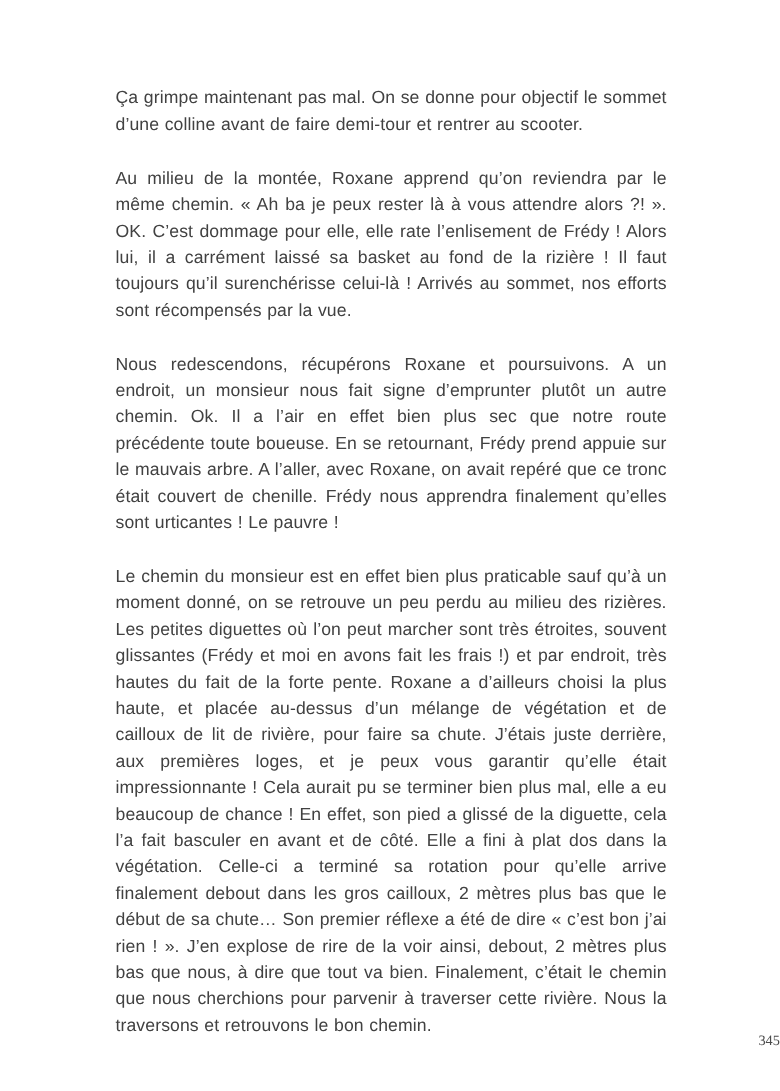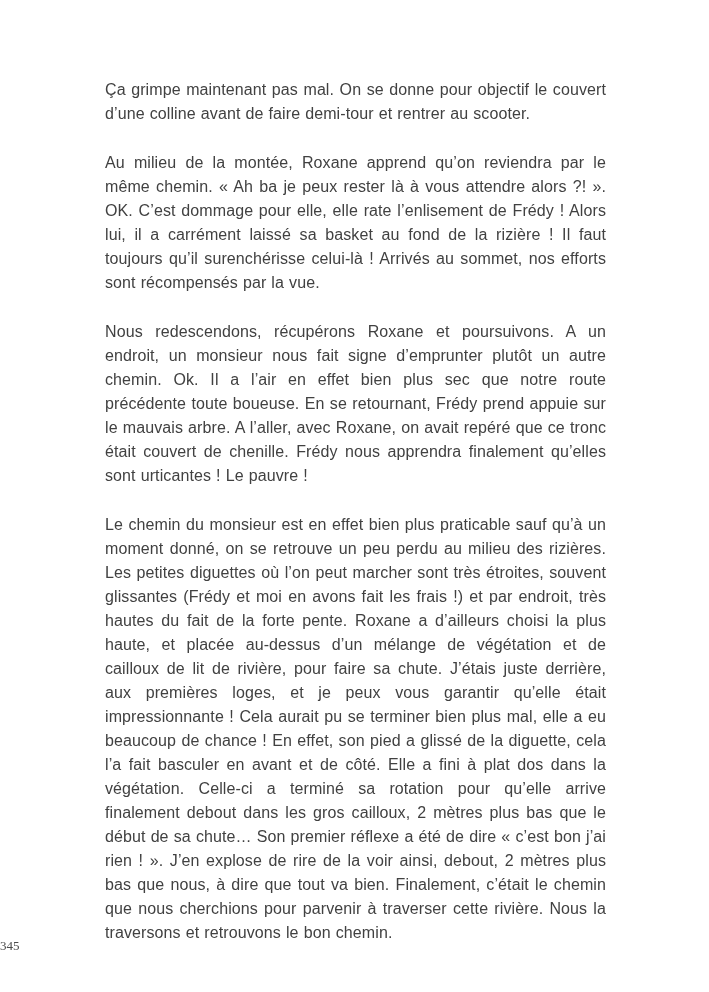--- a/index.html
+++ b/index.html
@@ -31,30 +31,30 @@
     color: #414141;
     letter-spacing: 0.1px;
     word-spacing: 0.5px;
   }
   .content p:last-child { margin-bottom: 11px; }
   .page-number {
     position: absolute;
     left: 0;
     right: 0;
     top: 938px;
-    text-align: left;
+    text-align: right;
     font-family: "Liberation Serif", serif;
     font-size: 13px;
     color: #4a4a4a;
   }
 </style>
 </head>
 <body>
 
 <div class="page">
   <div class="content">
-    <p>Ça grimpe maintenant pas mal. On se donne pour objectif le couvert d’une colline avant de faire demi-tour et rentrer au scooter.</p>
+    <p>Ça grimpe maintenant pas mal. On se donne pour objectif le sommet d’une colline avant de faire demi-tour et rentrer au scooter.</p>
     <p>Au milieu de la montée, Roxane apprend qu’on reviendra par le même chemin. « Ah ba je peux rester là à vous attendre alors ?! ». OK. C’est dommage pour elle, elle rate l’enlisement de Frédy ! Alors lui, il a carrément laissé sa basket au fond de la rizière ! Il faut toujours qu’il surenchérisse celui-là ! Arrivés au sommet, nos efforts sont récompensés par la vue.</p>
     <p>Nous redescendons, récupérons Roxane et poursuivons. A un endroit, un monsieur nous fait signe d’emprunter plutôt un autre chemin. Ok. Il a l’air en effet bien plus sec que notre route précédente toute boueuse. En se retournant, Frédy prend appuie sur le mauvais arbre. A l’aller, avec Roxane, on avait repéré que ce tronc était couvert de chenille. Frédy nous apprendra finalement qu’elles sont urticantes ! Le pauvre !</p>
     <p>Le chemin du monsieur est en effet bien plus praticable sauf qu’à un moment donné, on se retrouve un peu perdu au milieu des rizières. Les petites diguettes où l’on peut marcher sont très étroites, souvent glissantes (Frédy et moi en avons fait les frais !) et par endroit, très hautes du fait de la forte pente. Roxane a d’ailleurs choisi la plus haute, et placée au-dessus d’un mélange de végétation et de cailloux de lit de rivière, pour faire sa chute. J’étais juste derrière, aux premières loges, et je peux vous garantir qu’elle était impressionnante ! Cela aurait pu se terminer bien plus mal, elle a eu beaucoup de chance ! En effet, son pied a glissé de la diguette, cela l’a fait basculer en avant et de côté. Elle a fini à plat dos dans la végétation. Celle-ci a terminé sa rotation pour qu’elle arrive finalement debout dans les gros cailloux, 2 mètres plus bas que le début de sa chute… Son premier réflexe a été de dire « c’est bon j’ai rien ! ». J’en explose de rire de la voir ainsi, debout, 2 mètres plus bas que nous, à dire que tout va bien. Finalement, c’était le chemin que nous cherchions pour parvenir à traverser cette rivière. Nous la traversons et retrouvons le bon chemin.</p>
   </div>
   <div class="page-number">345</div>
 </div>
 
 </body></html>

